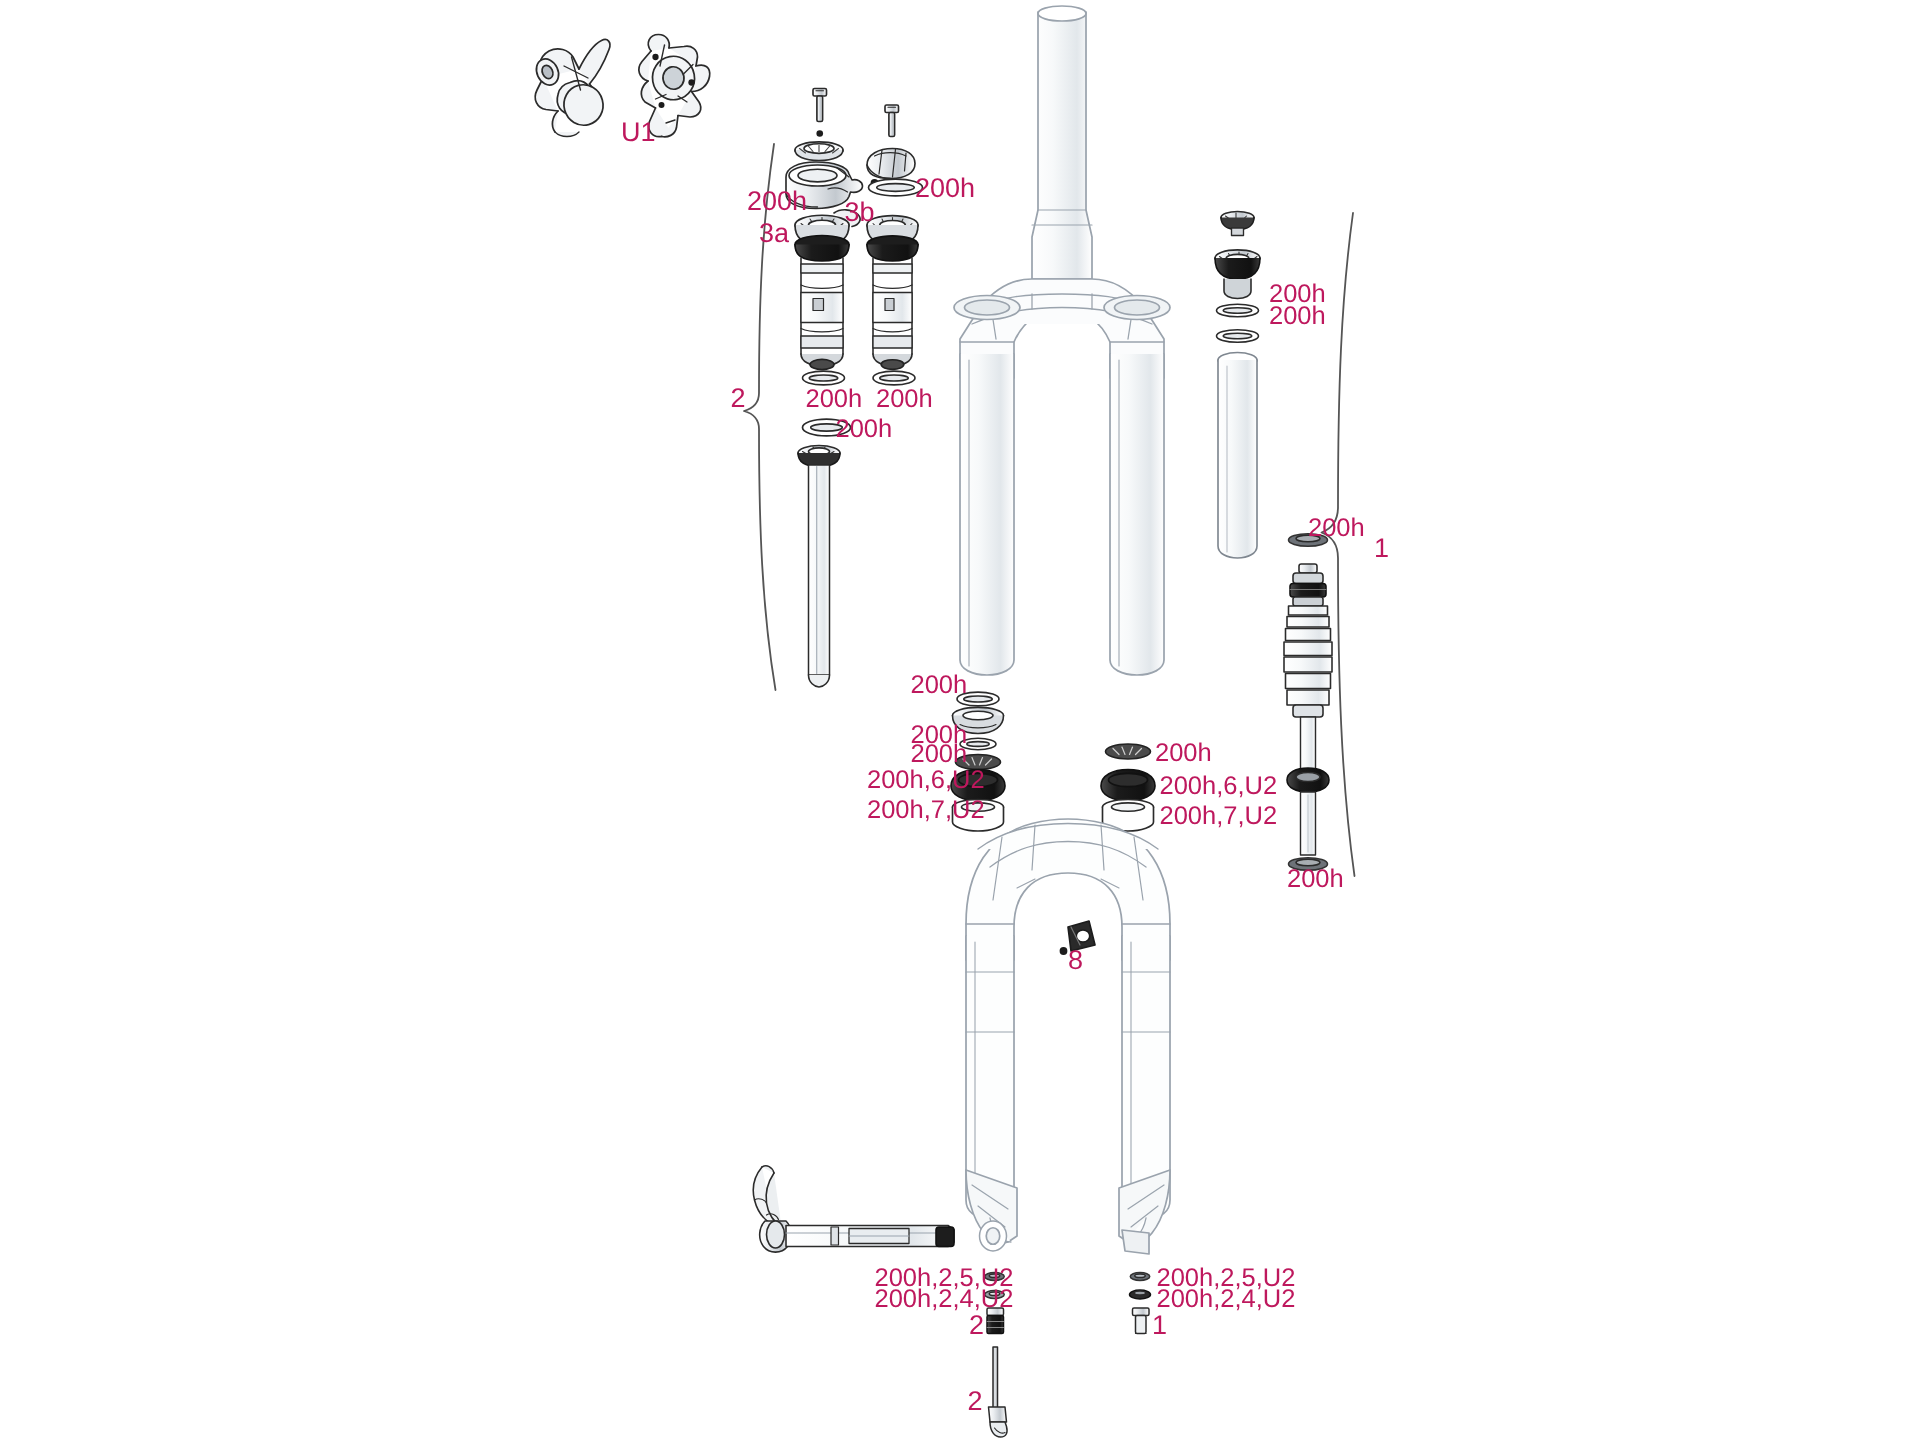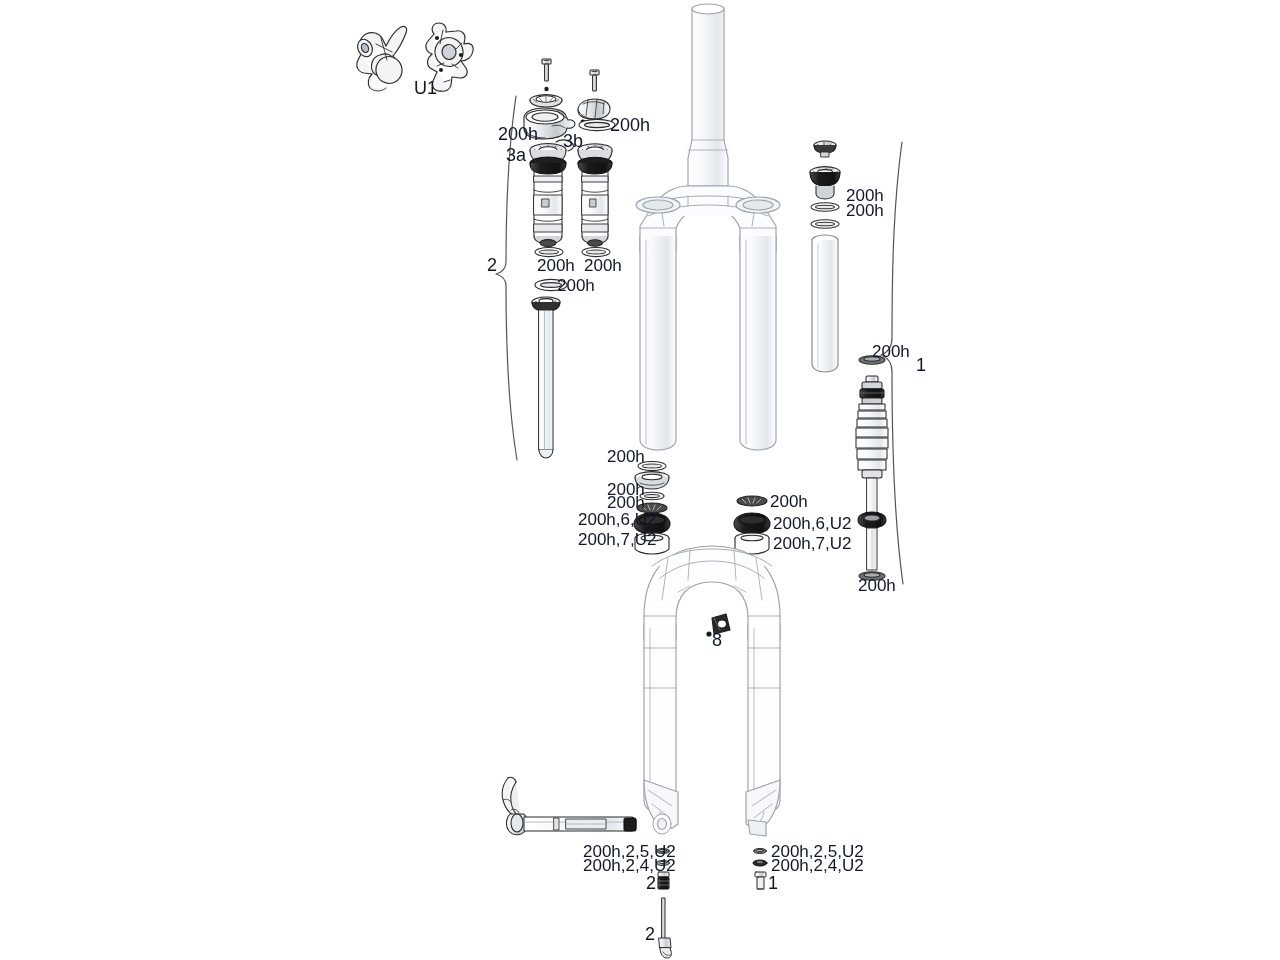--- a/index.html
+++ b/index.html
@@ -1,19 +1,19 @@
 <!DOCTYPE html>
 <html><head>
 <meta charset="utf-8">
 <style>
   html,body{margin:0;padding:0;background:#ffffff;}
   body{font-family:"Liberation Sans",sans-serif;}
   #stage{position:relative;width:1280px;height:960px;background:#ffffff;overflow:hidden;}
   #art{position:absolute;left:0;top:0;width:1280px;height:960px;}
-  .lbl{position:absolute;font-family:"Liberation Sans",sans-serif;color:#0f172a;white-space:nowrap;line-height:1;}
+  .lbl{position:absolute;font-family:"Liberation Sans",sans-serif;color:#be185d;white-space:nowrap;line-height:1;}
   .lbl.s17{font-size:17px;}
   .lbl.s18{font-size:18px;}
 </style>
 </head>
 <body>
 
 <div id="stage">
 
 <svg id="art" viewBox="0 0 1280 960">
   <defs>

